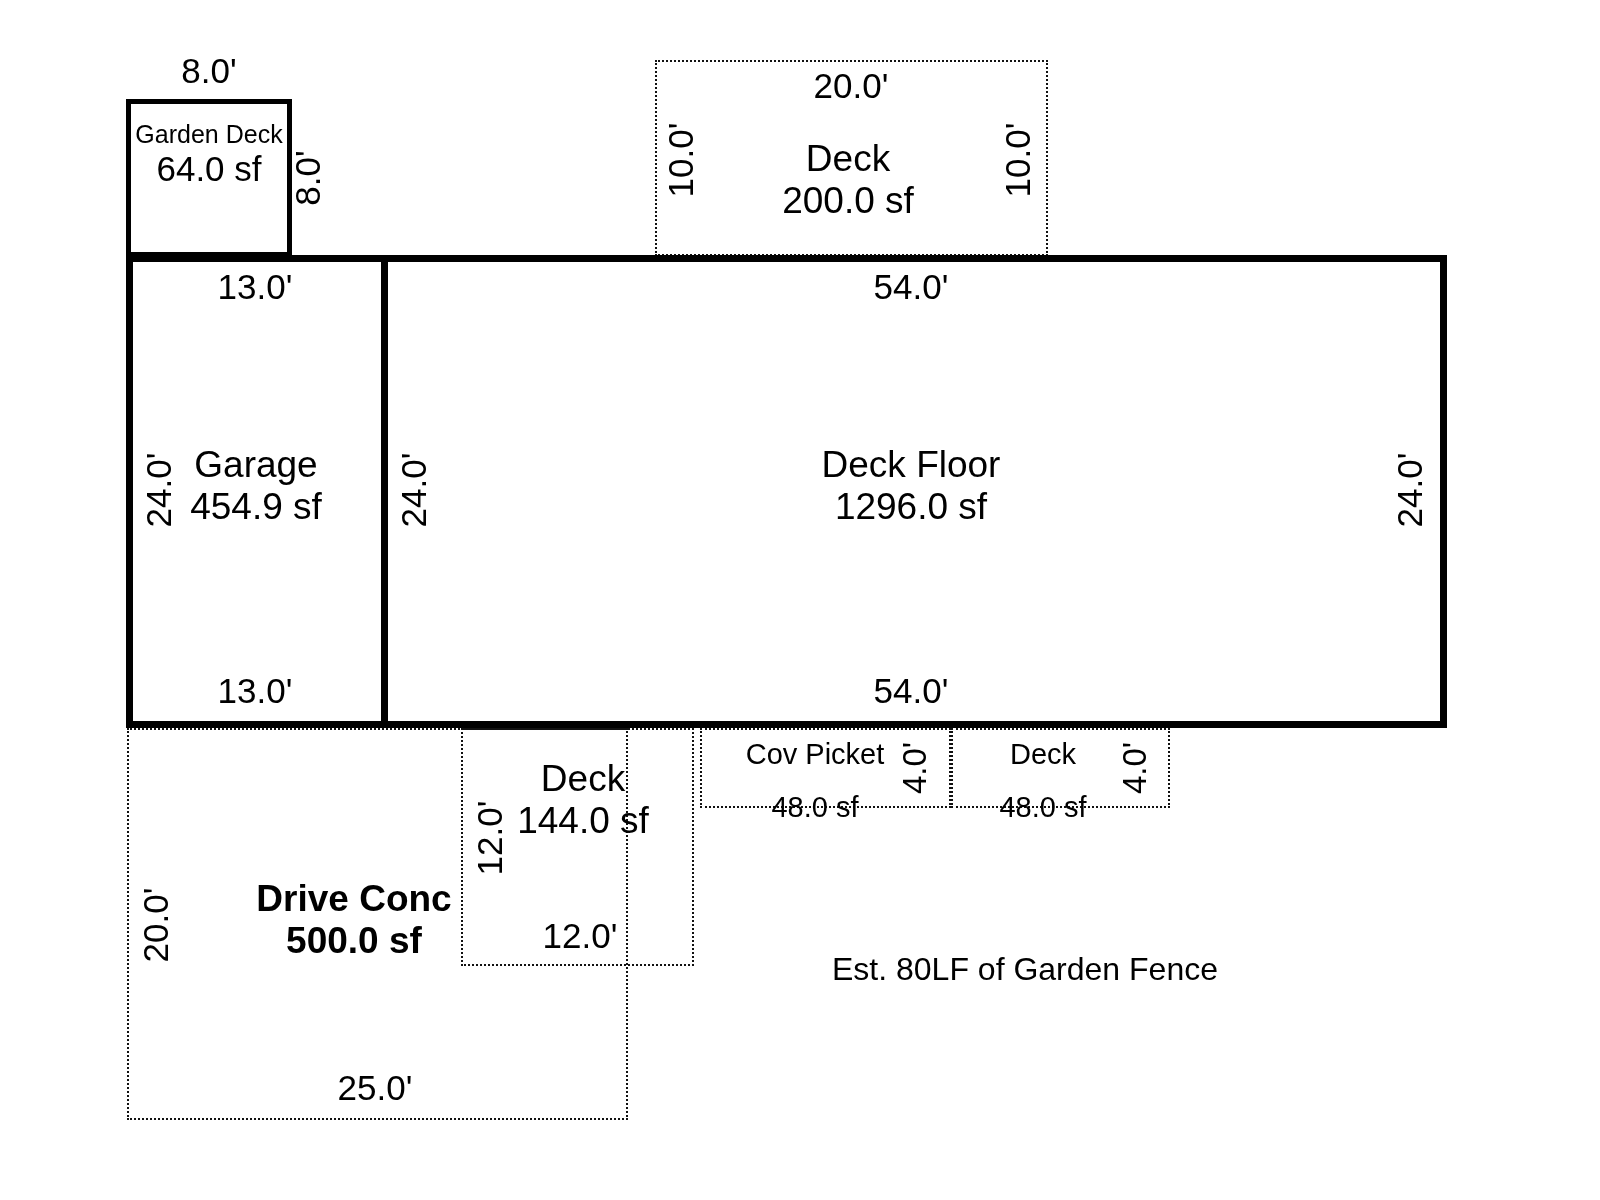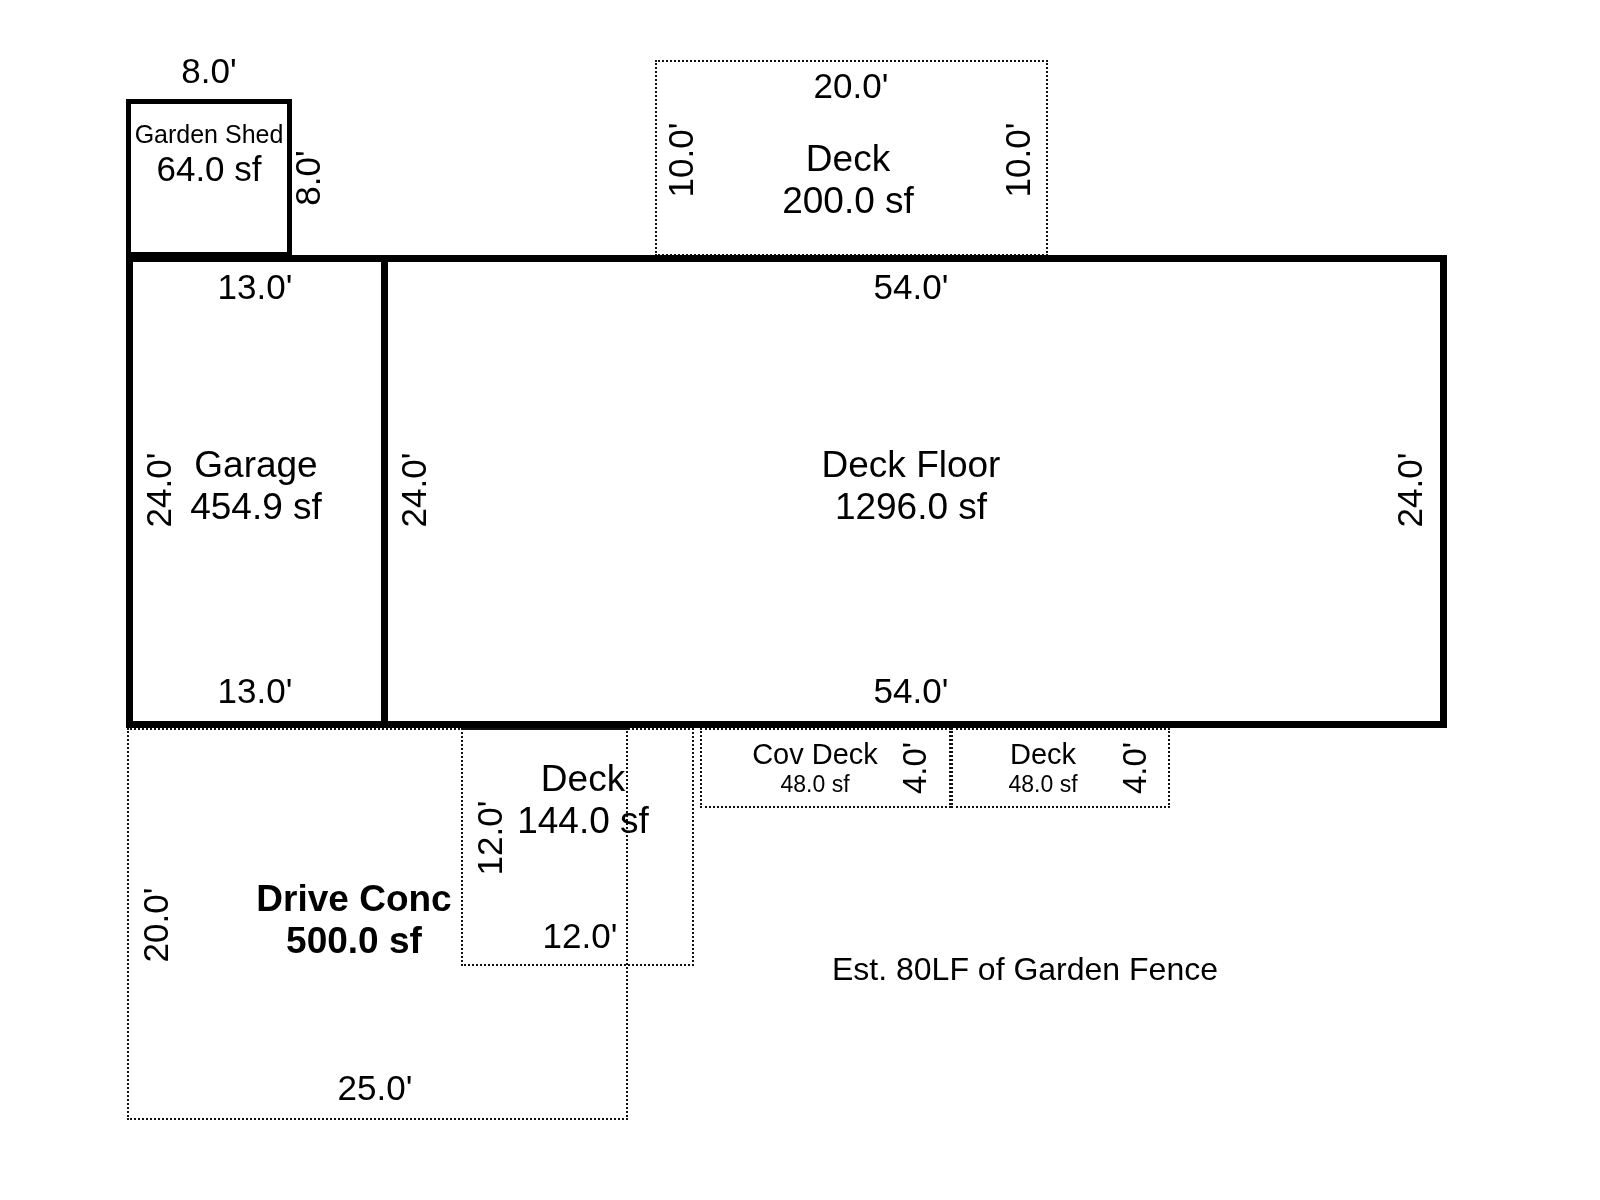--- a/index.html
+++ b/index.html
@@ -69,42 +69,43 @@
   .shed-name {
     font-size: 25px;
   }
   .shed-area {
     font-size: 35px;
   }
   .small-name {
     font-size: 29px;
   }
   .small-area {
-    font-size: 23px;
+    font-size: 29px;
+    margin-top: 20px;
   }
   .note {
     font-size: 32px;
   }
   .block {
     position: absolute;
     text-align: center;
     white-space: nowrap;
     transform: translateX(-50%);
   }
 </style>
 </head>
 <body>
 
 <div id="canvas">
 
   <div class="shape solid-med" style="left:126px; top:99px; width:166px; height:158px;"></div>
   <div class="lbl center dim" style="left:209px; top:52px;">8.0'</div>
   <div class="lbl rot rot-cc dim" style="left:308px; top:178px;">8.0'</div>
   <div class="block" style="left:209px; top:120px;">
-    <div class="shed-name">Garden Shed</div>
+    <div class="shed-name">Garden Deck</div>
     <div class="shed-area">64.0 sf</div>
   </div>
 
   <div class="shape dotted" style="left:655px; top:60px; width:393px; height:196px;"></div>
   <div class="lbl center dim" style="left:851px; top:67px;">20.0'</div>
   <div class="lbl rot rot-cc dim" style="left:681px; top:160px;">10.0'</div>
   <div class="lbl rot rot-cc dim" style="left:1018px; top:160px;">10.0'</div>
   <div class="block" style="left:848px; top:138px;">
     <div class="room-name">Deck</div>
     <div class="room-area">200.0 sf</div>
@@ -143,21 +144,21 @@
   <div class="lbl rot rot-cc dim" style="left:490px; top:838px;">12.0'</div>
   <div class="lbl center dim" style="left:580px; top:917px;">12.0'</div>
   <div class="block" style="left:583px; top:758px;">
     <div class="room-name">Deck</div>
     <div class="room-area">144.0 sf</div>
   </div>
 
   <div class="shape dotted" style="left:700px; top:728px; width:251px; height:80px;"></div>
   <div class="lbl rot rot-cc dim-sm" style="left:915px; top:768px;">4.0'</div>
   <div class="block" style="left:815px; top:738px;">
-    <div class="small-name">Cov Deck</div>
+    <div class="small-name">Cov Picket</div>
     <div class="small-area">48.0 sf</div>
   </div>
 
   <div class="shape dotted" style="left:951px; top:728px; width:219px; height:80px;"></div>
   <div class="lbl rot rot-cc dim-sm" style="left:1135px; top:768px;">4.0'</div>
   <div class="block" style="left:1043px; top:738px;">
     <div class="small-name">Deck</div>
     <div class="small-area">48.0 sf</div>
   </div>
 

